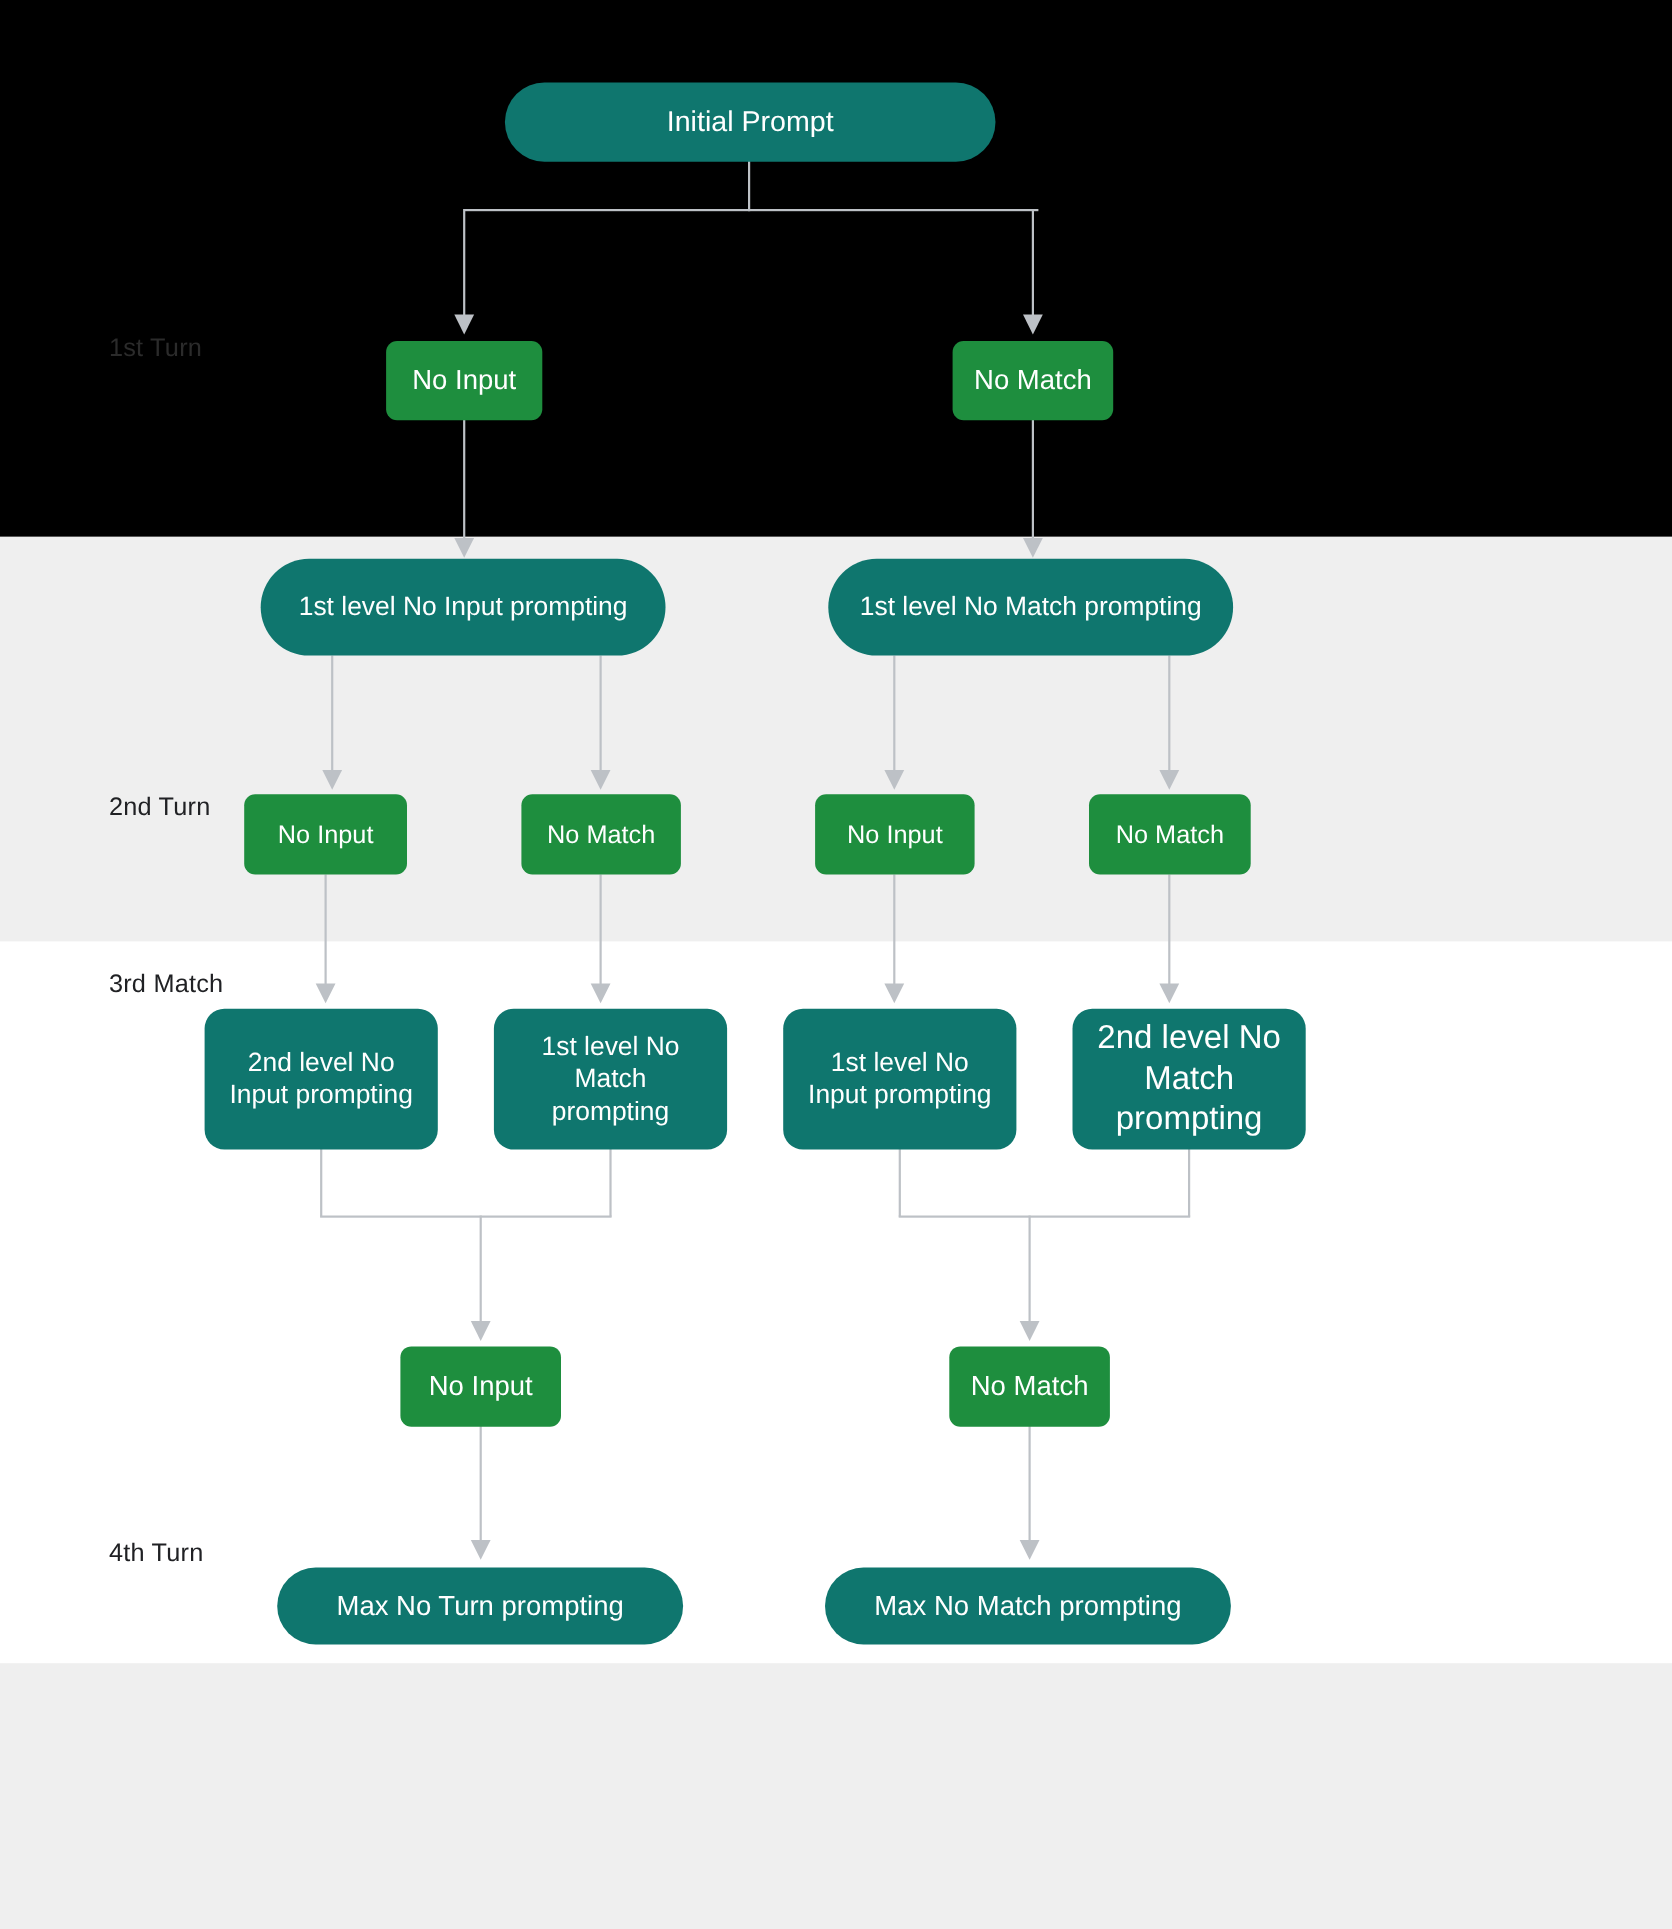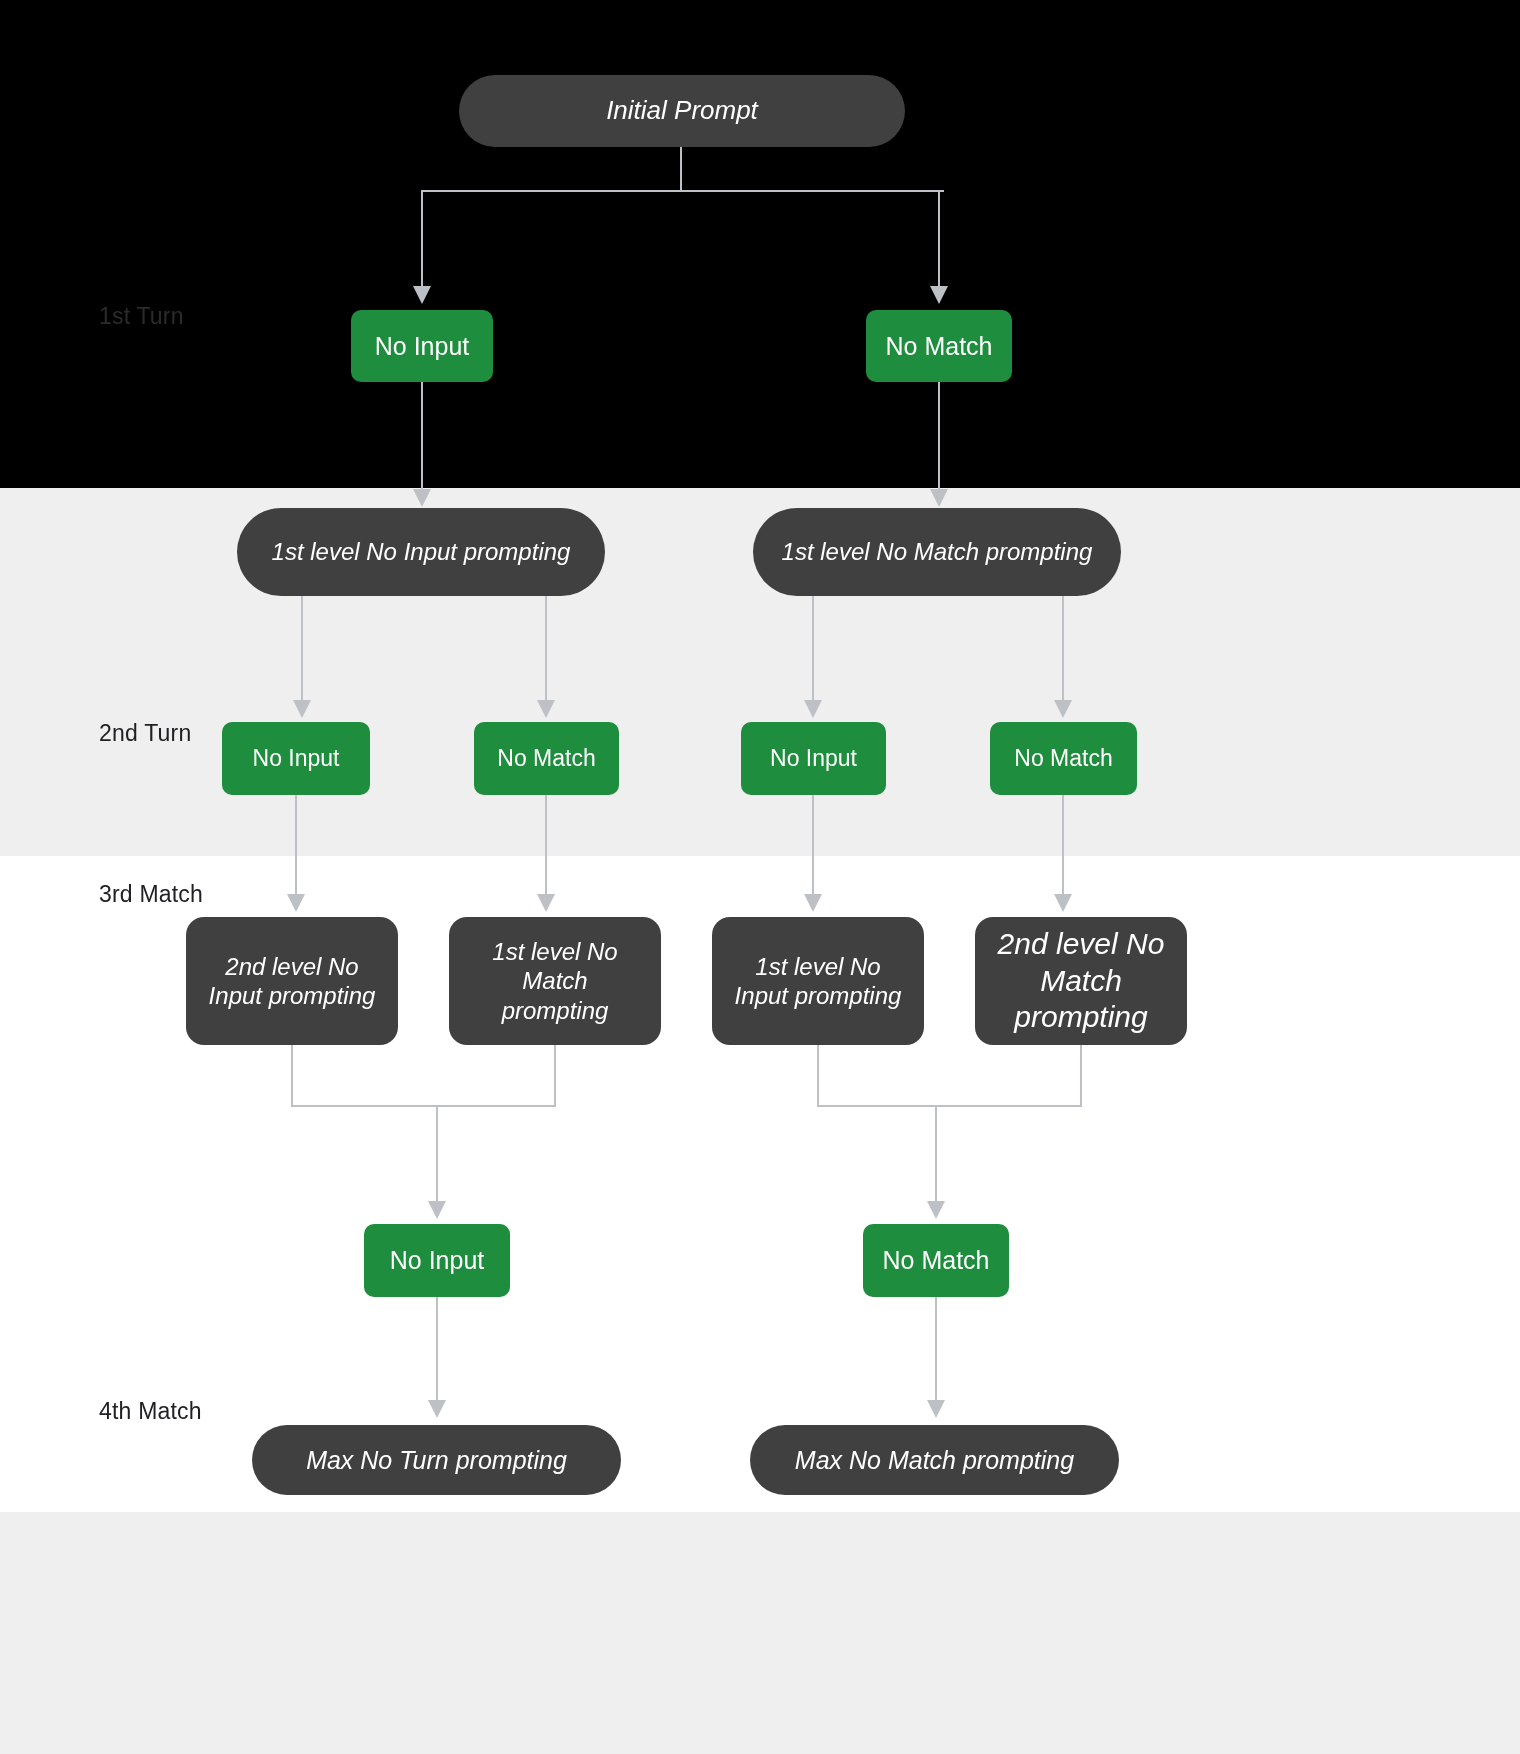--- a/index.html
+++ b/index.html
@@ -43,21 +43,21 @@
   .node {
     position: absolute;
     display: flex;
     align-items: center;
     justify-content: center;
     text-align: center;
     color: #ffffff;
     box-sizing: border-box;
     line-height: 1.22;
   }
-  .node.blue  { background: #404040; font-style: italic; }
+  .node.blue  { background: #0f766e; }
   .node.green { background: #1e8e3e; }
   .r-pill  { border-radius: 44px; }
   .r-small { border-radius: 10px; }
   .r-med   { border-radius: 18px; }
 
   
   .vline {
     position: absolute;
     width: 2px;
     background: #bdc1c6;
@@ -82,21 +82,21 @@
 <div id="canvas">
 
   <div class="band" id="band-1"></div>
   <div class="band" id="band-2"></div>
   <div class="band" id="band-3"></div>
   <div class="band" id="band-4"></div>
 
   <div class="turn-label" id="turn-label-1">1st Turn</div>
   <div class="turn-label" id="turn-label-2">2nd Turn</div>
   <div class="turn-label" id="turn-label-3">3rd Match</div>
-  <div class="turn-label" id="turn-label-4">4th Match</div>
+  <div class="turn-label" id="turn-label-4">4th Turn</div>
 
   <div class="vline" style="left:680px; top:146px; height:46px;"></div>
 
   <div class="hline" style="left:422px; top:190px; width:522px;"></div>
 
   <div class="vline" style="left:421px; top:190px; height:98px;"></div>
   <div class="arrow" style="left:413px; top:286px;"></div>
 
   <div class="vline" style="left:938px; top:190px; height:98px;"></div>
   <div class="arrow" style="left:930px; top:286px;"></div>

